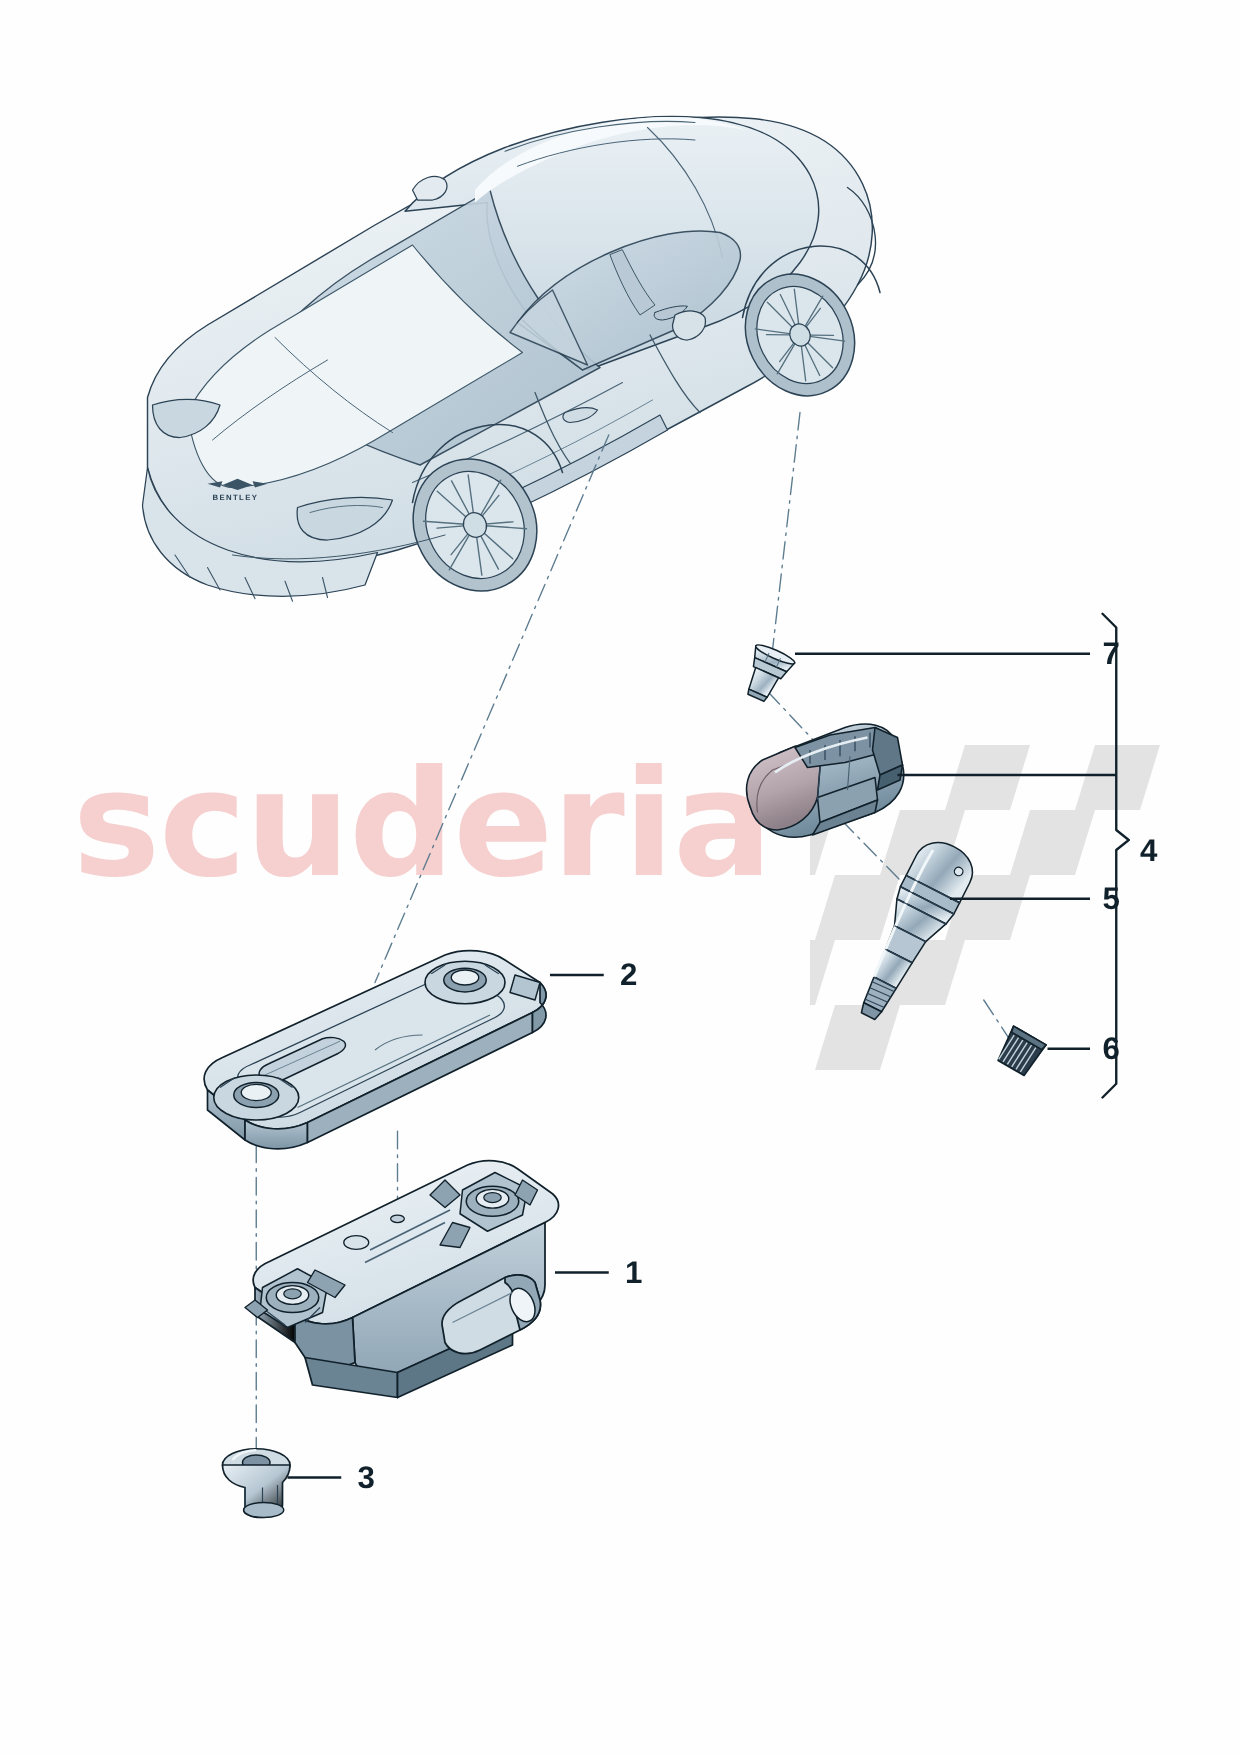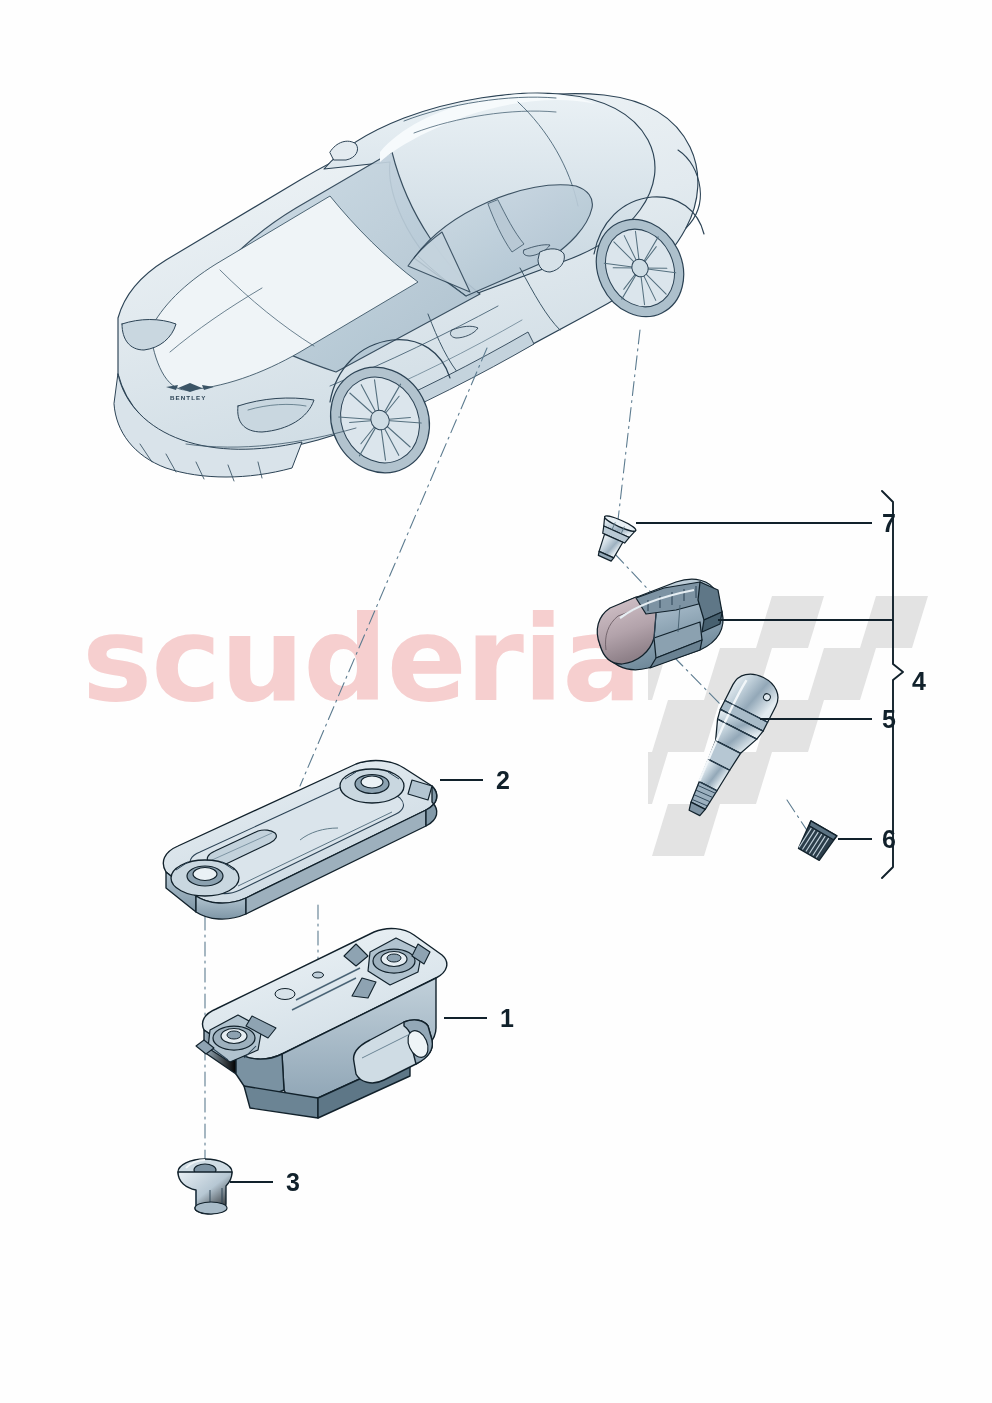--- a/index.html
+++ b/index.html
@@ -20,21 +20,20 @@
   }
   
   #watermark {
     position: absolute;
     left: 0;
     top: 600px;
     width: 946px;
     height: 210px;
     pointer-events: none;
     z-index: 1;
-    margin-left: 24px;
   }
   #wm-main {
     position: absolute;
     left: 58px;
     top: 0px;
     font-size: 118px;
     font-weight: 700;
     letter-spacing: -1px;
     color: #f6cfcf;
     line-height: 1;

